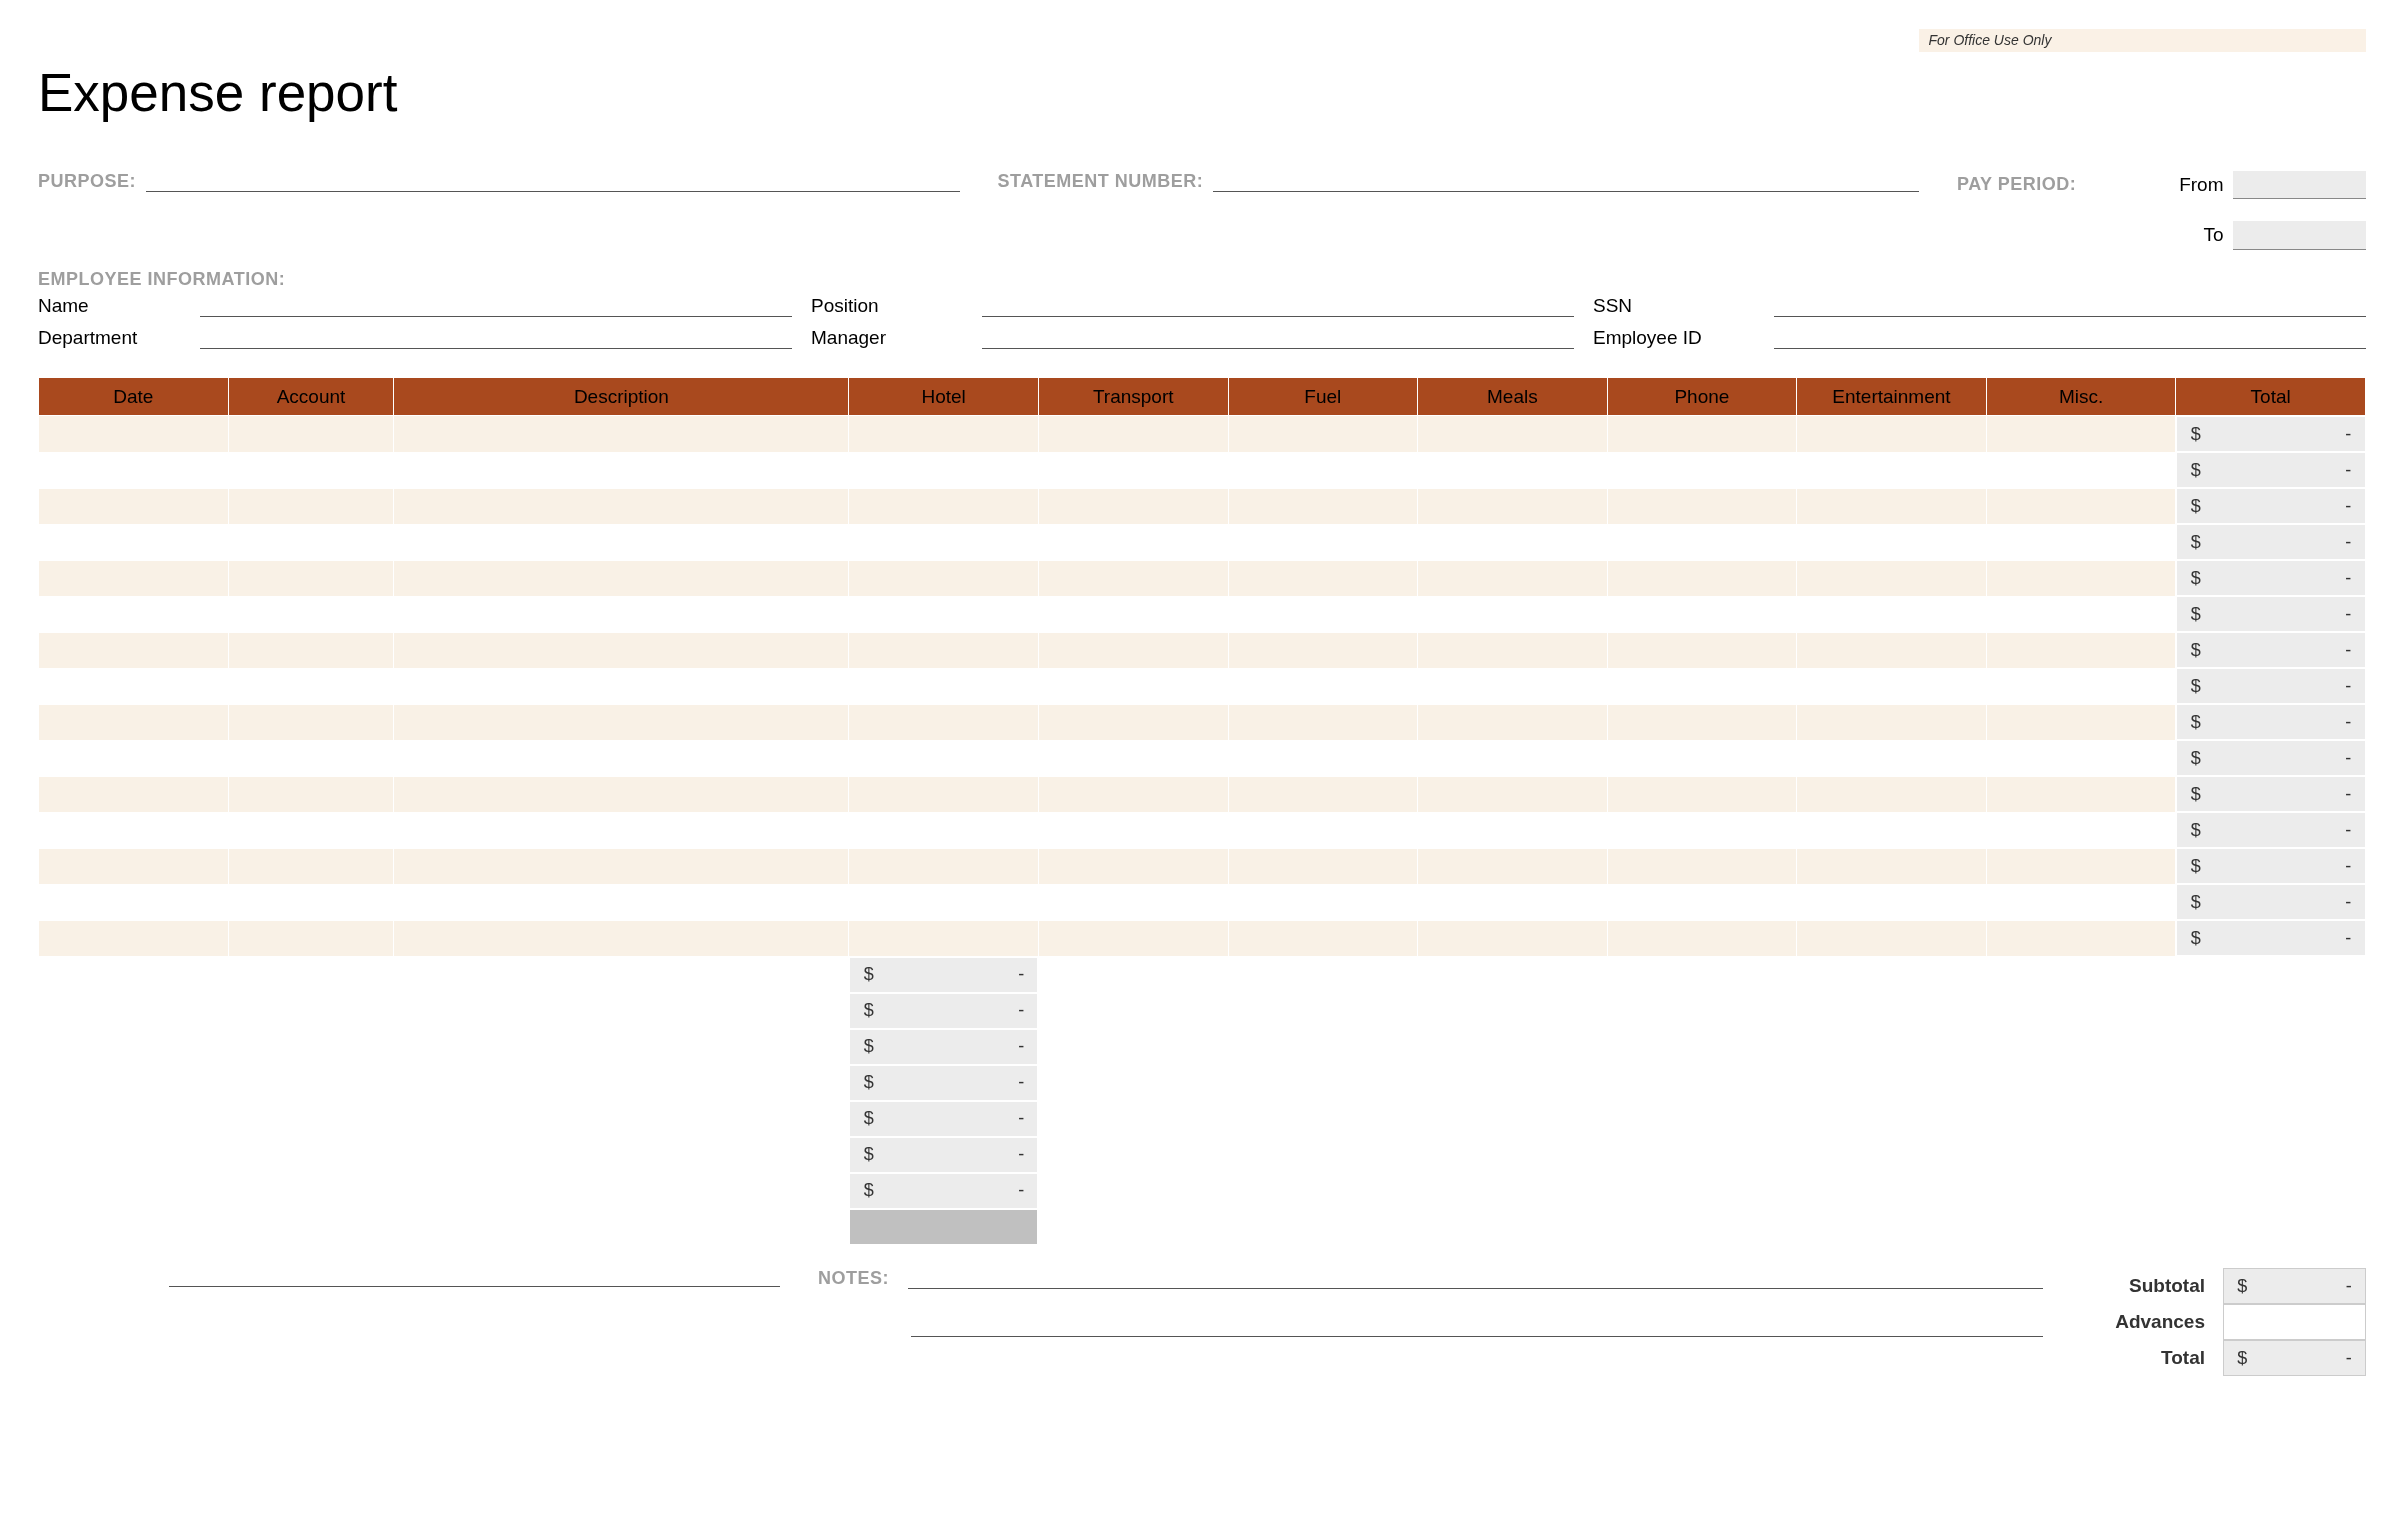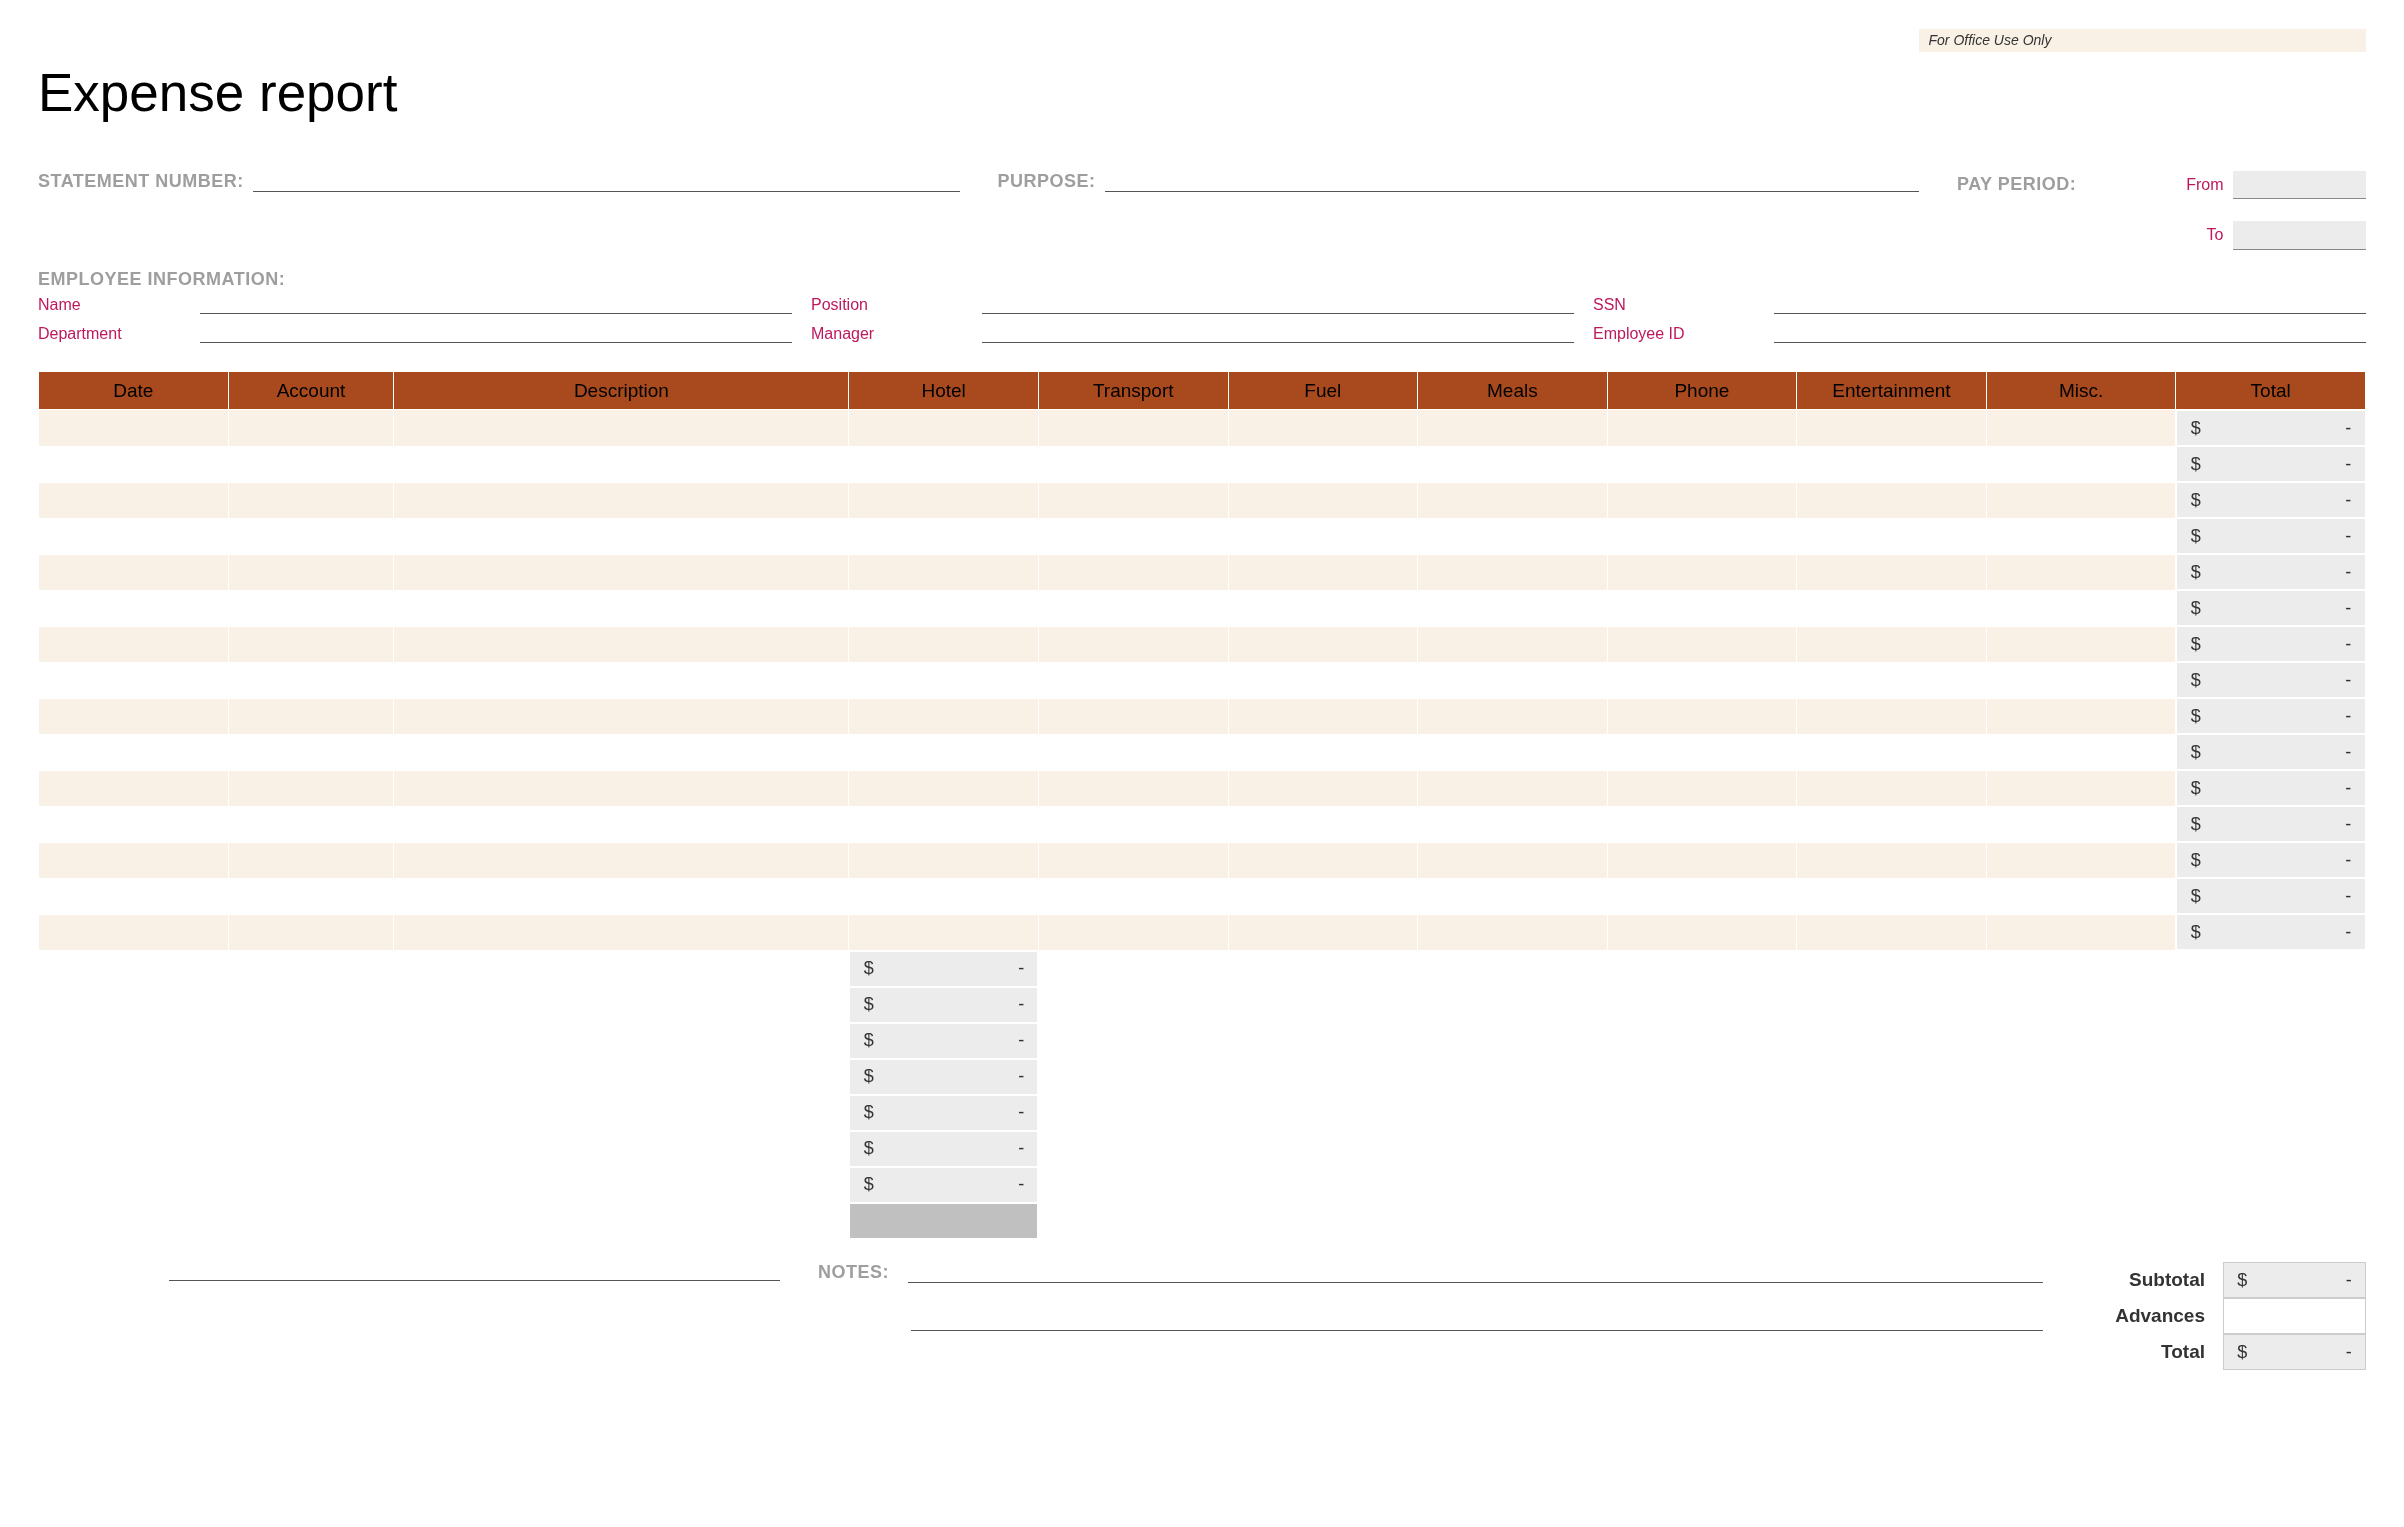--- a/index.html
+++ b/index.html
@@ -32,22 +32,22 @@
     align-items: flex-end;
     margin-bottom: 7.6px;
   }
   .hdr-label {
     color: #9e9e9e;
     font-weight: bold;
     font-size: 18px;
     letter-spacing: 0.5px;
   }
   .plain-label {
-    font-size: 16px;
-    color: #be185d;
+    font-size: 19px;
+    color: #000000;
   }
   .uline {
     flex: 1;
     border-bottom: 1px solid #555;
     height: 19px;
     min-width: 38px;
   }
   .top-block { display: flex; gap: 38px; }
   .top-col { flex: 1; display:flex; flex-direction:column; gap:5.7px; }
   .pay-col { width: 409px; }
@@ -130,27 +130,27 @@
 </head>
 <body>
 
 <div class="office-use">For Office Use Only</div>
 
 <h1 class="title">Expense report</h1>
 
 <div class="top-block">
   <div class="top-col">
     <div class="hdr-row">
-      <span class="hdr-label">STATEMENT NUMBER:</span>
+      <span class="hdr-label">PURPOSE:</span>
       <span class="uline"></span>
     </div>
   </div>
   <div class="top-col">
     <div class="hdr-row">
-      <span class="hdr-label">PURPOSE:</span>
+      <span class="hdr-label">STATEMENT NUMBER:</span>
       <span class="uline"></span>
     </div>
   </div>
   <div class="pay-col">
     <div class="pay-row">
       <span class="hdr-label" style="margin-right:auto">PAY PERIOD:</span>
       <span class="plain-label">From</span>
       <span class="pay-input"></span>
     </div>
     <div class="pay-row" style="margin-top:22px">

